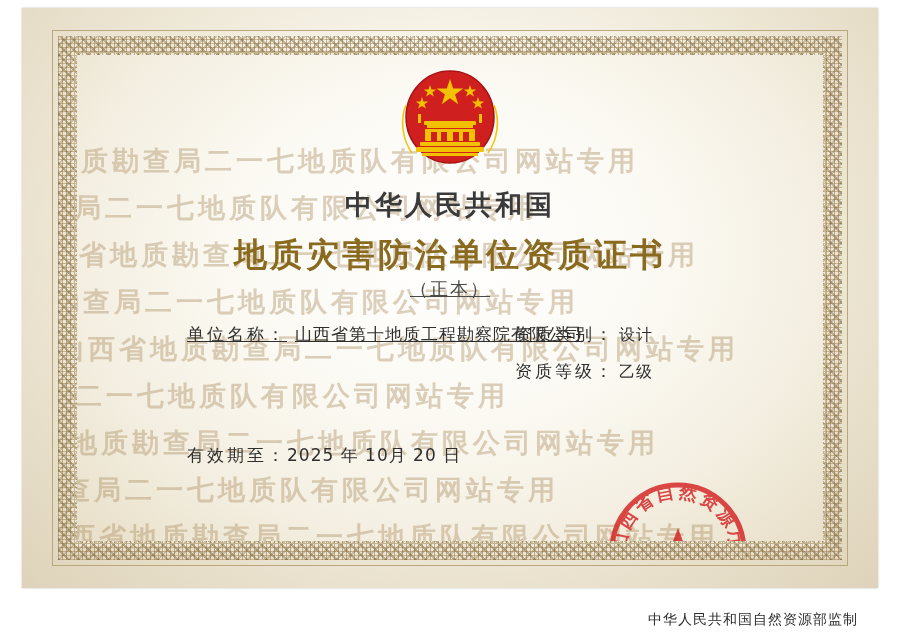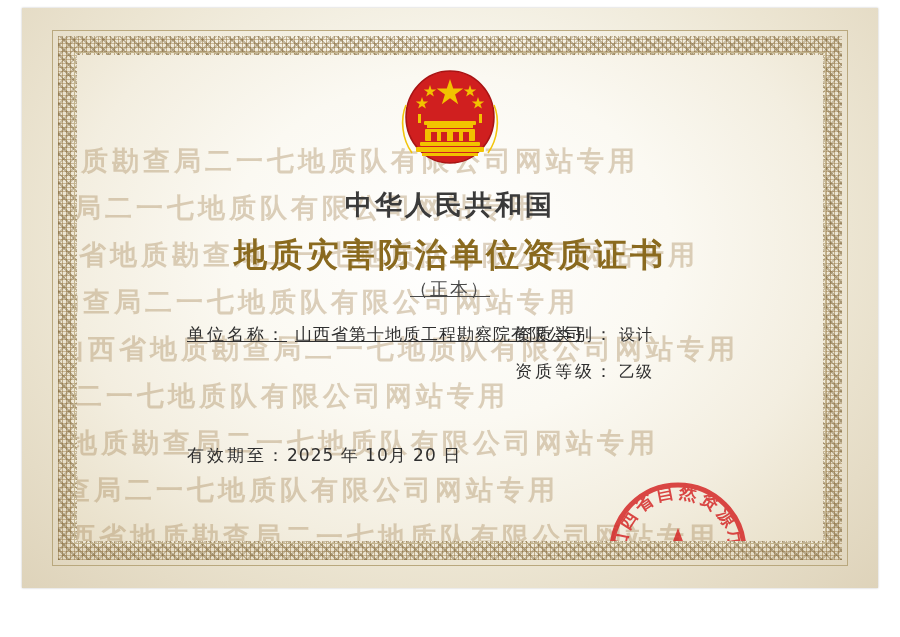--- a/index.html
+++ b/index.html
@@ -313,14 +313,15 @@
           </text>
           <text fill="#d42222" font-size="14" font-weight="bold" letter-spacing="2" font-family="DejaVu Sans, Liberation Sans, sans-serif">
             <textPath href="#sealBottom" startOffset="50%" text-anchor="middle">行政审批专用章</textPath>
           </text>
         </svg>
       </div>
 
     </div>
   </div>
 
+  <div class="footer">中华人民共和国自然资源部监制</div>
 
 </div>
 
 </body></html>

